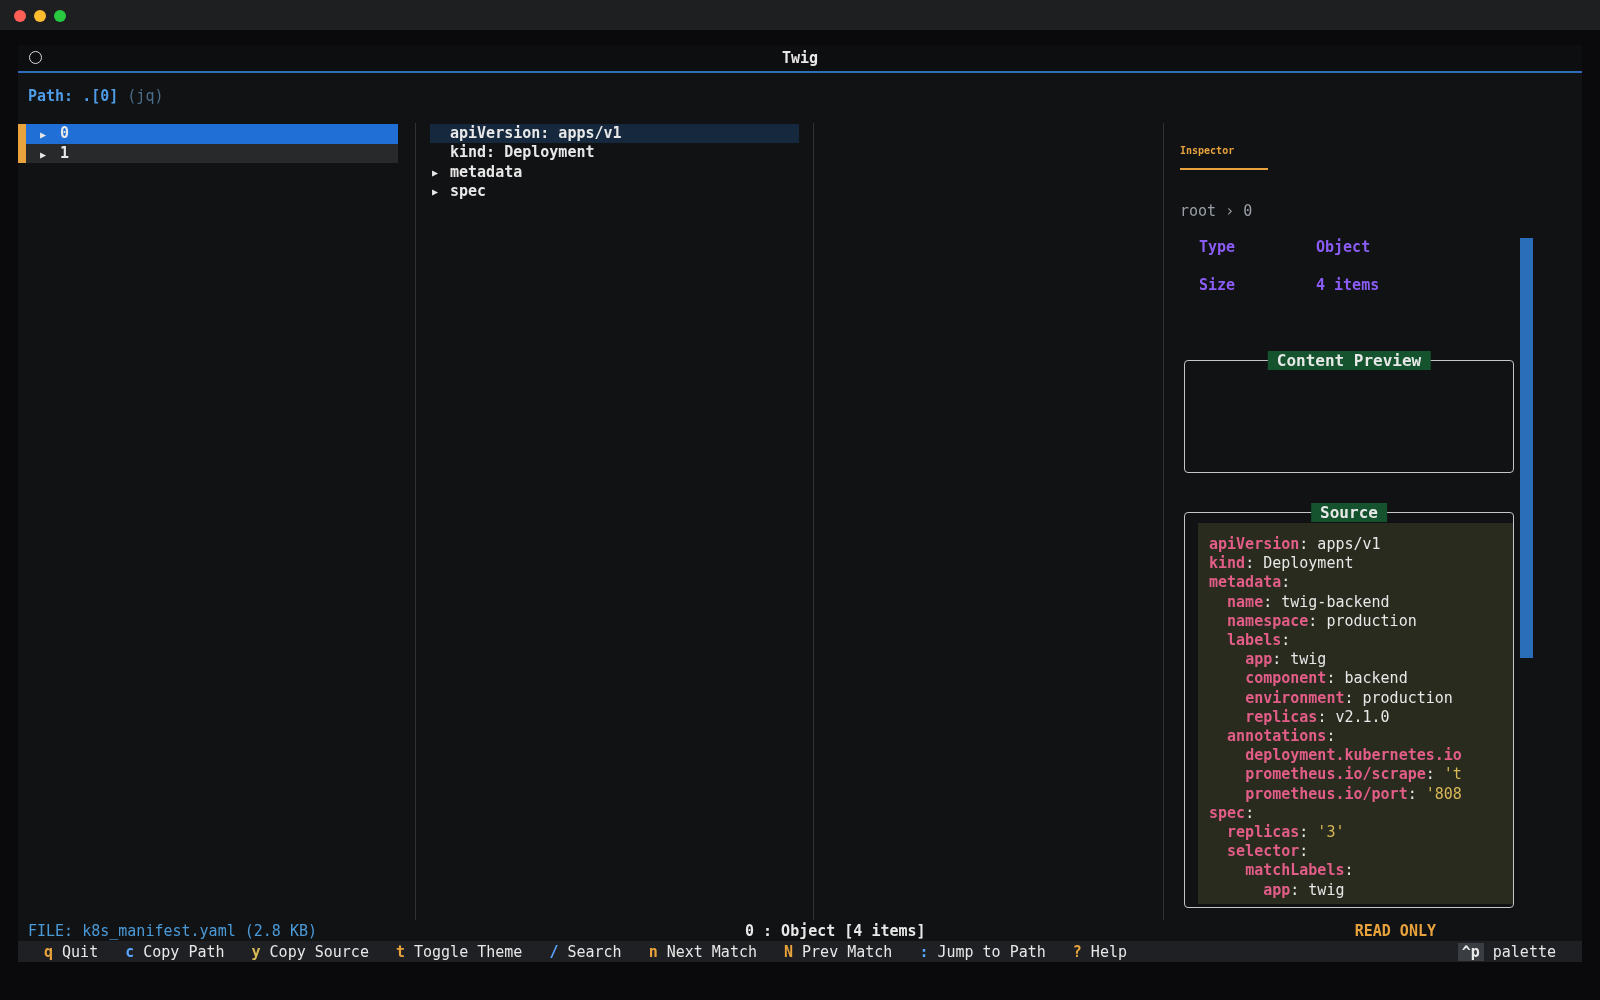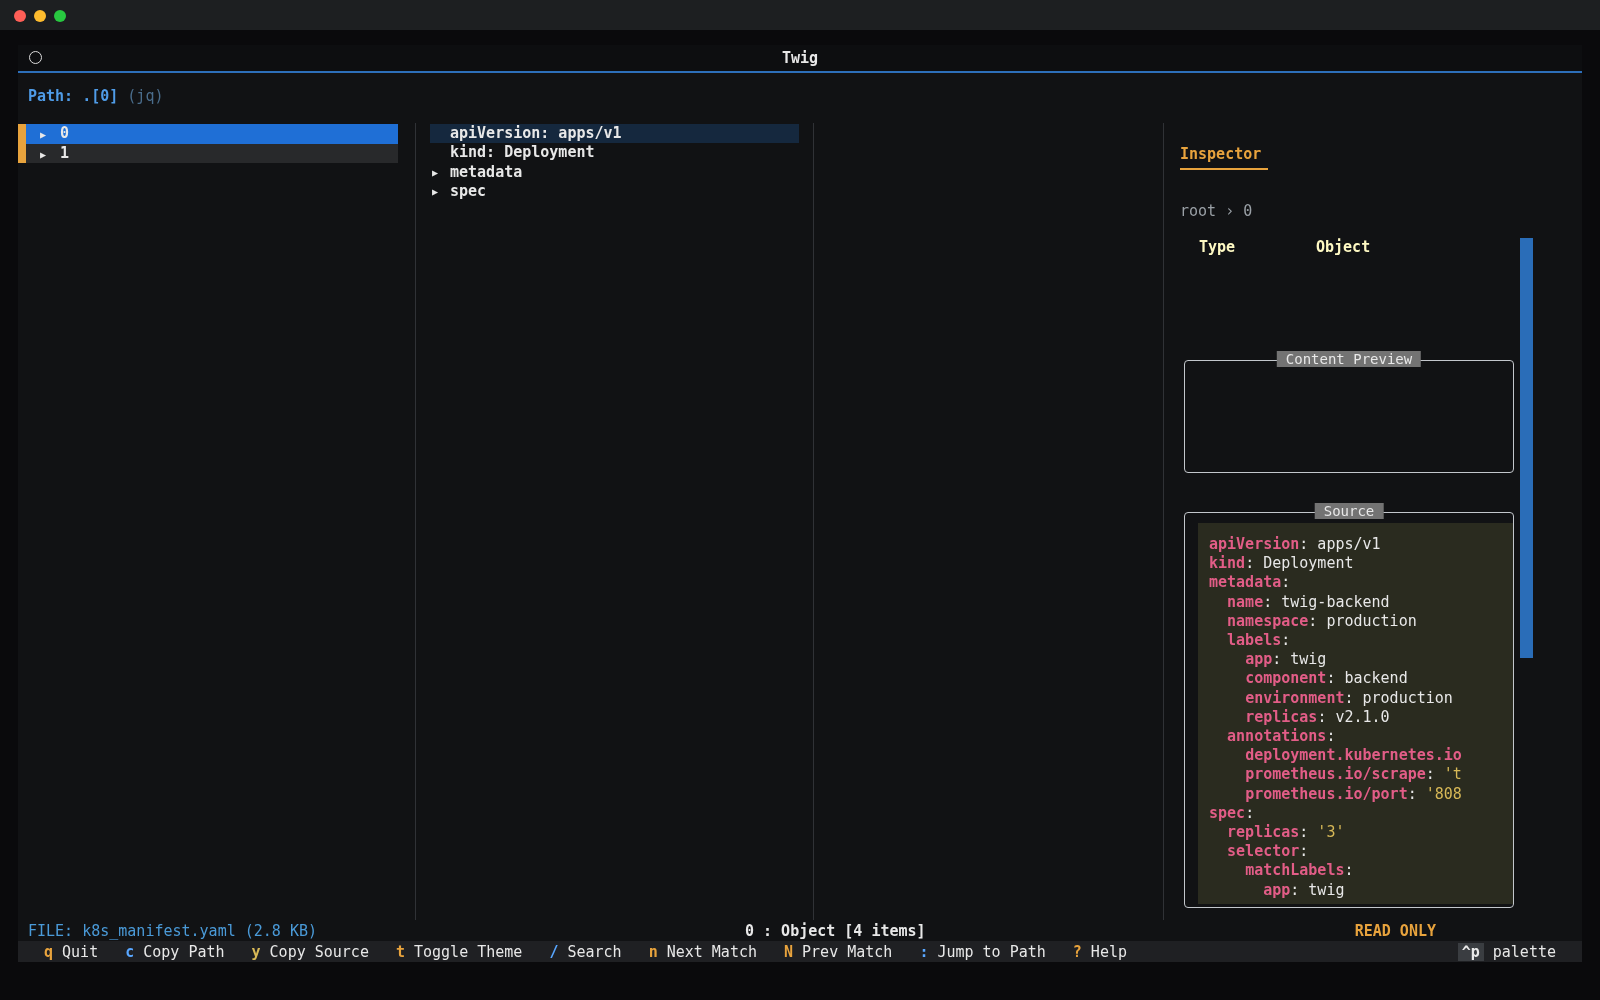--- a/index.html
+++ b/index.html
@@ -36,33 +36,33 @@
 
   .divider { position: absolute; top: 78px; height: 797px; width: 1px; background: #303236; }
   .d1 { left: 397px; } .d2 { left: 795px; } .d3 { left: 1145px; }
 
   .tree { position: absolute; left: 412px; top: 79px; width: 369px; }
   .tree-row { height: 19.4px; line-height: 19.4px; font-size: 15px; font-weight: bold;
     color: #e8e8e8; padding-left: 20px; position: relative; white-space: pre; }
   .tree-row .arrow { position: absolute; left: 2px; top: 0; font-size: 10px; }
   .tree-row.selected { background: #15283e; }
 
-  .insp-title { position: absolute; left: 1162px; top: 100px; color: #e8a33d; font-weight: bold; font-size: 15px; }
+  .insp-title { position: absolute; left: 1162px; top: 100px; color: #e8a33d; font-weight: bold; font-size: 10px; }
   .insp-underline { position: absolute; left: 1162px; top: 123px; width: 88px; height: 2px; background: #e8a33d; }
   .insp-breadcrumb { position: absolute; left: 1162px; top: 157px; color: #9aa0a6; font-size: 15px; }
   .insp-fields { position: absolute; left: 1181px; top: 193px; }
-  .field-row { height: 38px; font-size: 15px; font-weight: bold; color: #fef9c3; }
+  .field-row { height: 38px; font-size: 15px; font-weight: bold; color: #8b5cf6; }
   .field-label { display: inline-block; width: 117px; }
 
   .preview-box, .source-box { position: absolute; left: 1166px; width: 330px;
     border: 1.5px solid #c3c7cc; border-radius: 4px; }
   .preview-box { top: 315px; height: 113px; }
   .source-box { top: 467px; height: 396px; }
   .box-legend { position: absolute; top: -10px; left: 50%; transform: translateX(-50%);
-    background: #737373; padding: 0 9px; font-size: 14px; color: #e8e8e8; white-space: nowrap; }
+    background: #14532d; padding: 0 9px; font-size: 16px; color: #e8e8e8; white-space: nowrap; font-weight: bold; }
   .preview-lines { padding: 10px 8px 0 12px; font-size: 15px; line-height: 19.2px; color: #e8e8e8; }
   .preview-prefix { display: inline-block; width: 47px; }
 
   .source-inner { position: absolute; left: 13px; top: 10px; width: 315px; height: 381px;
     background: #2a2b1f; overflow: hidden; padding: 12px 0 0 11px; }
   .src-line { white-space: pre; font-size: 15px; line-height: 19.2px; }
   .src-key { color: #e25d87; font-weight: bold; }
   .src-plain { color: #e8e8e8; }
   .src-str { color: #d8b957; }
 
@@ -121,20 +121,21 @@
     </div>
 
   <div class="divider d2"></div>
   <div class="divider d3"></div>
 
   <div class="insp-title">Inspector</div>
   <div class="insp-underline"></div>
   <div class="insp-breadcrumb">root › 0</div>
   <div class="insp-fields">
       <div class="field-row"><span class="field-label">Type</span><span class="field-value">Object</span></div>
+      <div class="field-row"><span class="field-label">Size</span><span class="field-value">4 items</span></div>
     </div>
 
   <div class="preview-box">
     <span class="box-legend">Content Preview</span>
   </div>
 
   <div class="source-box">
     <span class="box-legend">Source</span>
     <div class="source-inner">
         <div class="src-line"><span class="src-plain"></span><span class="src-key">apiVersion</span><span class="src-plain">:</span><span class="src-plain"> apps/v1</span></div>

